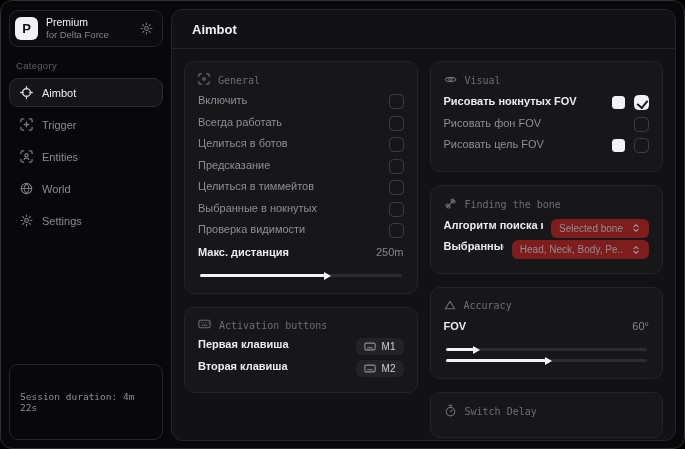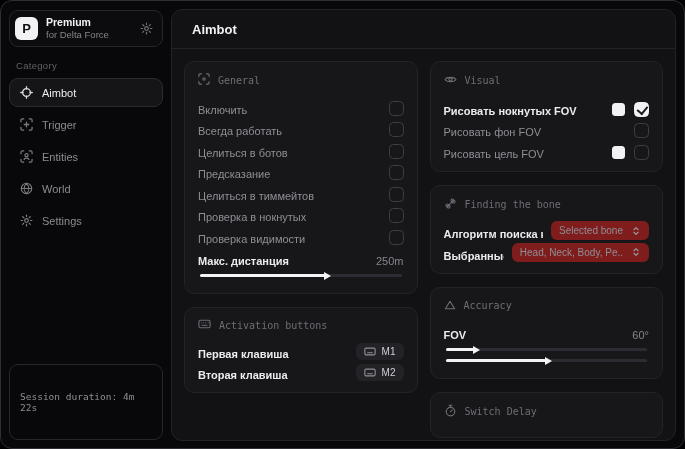--- a/index.html
+++ b/index.html
@@ -2,38 +2,38 @@
 <html><head>
 <meta charset="utf-8">
 <style>
   *{margin:0;padding:0;box-sizing:border-box}
   html,body{width:685px;height:449px;background:#000;font-family:"Liberation Sans",sans-serif}
   .window{width:685px;height:449px;background:#08080a;border:1px solid #2e2e34;border-radius:12px;display:flex;overflow:hidden;color:#e8e8ec}
   
   .sidebar{flex:0 0 170px;padding:9px 8px 8px;display:flex;flex-direction:column}
   .brand{display:flex;align-items:center;gap:8px;border:1px solid #26262b;border-radius:9px;padding:5px 9px 5px 5px;background:#0c0c0e}
   .logo{width:23px;height:23px;border-radius:6px;background:#f2f2f4;color:#121214;font-weight:bold;font-size:13px;display:flex;align-items:center;justify-content:center}
-  .brand-title{font-size:10.5px;font-weight:bold;color:#f2f2f4;line-height:1.25}
+  .brand-title{font-size:10.5px;font-weight:normal;color:#f2f2f4;line-height:1.25}
   .brand-sub{font-size:9.5px;color:#85858c;line-height:1.25}
   .brand .icon{margin-left:auto;color:#6f6f76;display:flex;cursor:pointer}
   .category{font-size:9.5px;color:#606067;margin:13px 7px 7px;letter-spacing:.3px}
   .nav{display:flex;flex-direction:column;gap:3px}
   .nav-item{display:flex;align-items:center;gap:9px;padding:7px 10px;border:1px solid transparent;border-radius:9px;color:#8b8b92;font-size:11px;cursor:pointer}
   .nav-item .icon{color:#7a7a81;display:flex}
   .nav-item.active{background:#151518;border-color:#2b2b31;color:#ededf0}
   .nav-item.active .icon{color:#d9d9de}
   .session{margin-top:auto;border:1px solid #26262b;border-radius:9px;padding:26px 10px;font-size:9.5px;color:#8f8f96;font-family:"DejaVu Sans Mono",monospace}
   
   .main{flex:1;margin:8px 8px 7px 0;background:#121214;border:1px solid #232328;border-radius:11px;display:flex;flex-direction:column;overflow:hidden;min-width:0}
   .page-title{font-size:13px;font-weight:bold;color:#f2f2f4;padding:12px 20px 11px;border-bottom:1px solid #222227}
   .content{flex:1;display:flex;gap:12px;padding:12px;overflow:hidden}
   .col{flex:1;display:flex;flex-direction:column;gap:13px;min-width:0}
   .panel{background:#17171a;border:1px solid #232328;border-radius:10px;padding:11px 13px;flex-shrink:0}
   .panel-head{display:flex;align-items:center;gap:8px;color:#6d6d75;font-size:10px;font-family:"DejaVu Sans Mono",monospace;margin-bottom:7px}
-  .row{display:flex;align-items:flex-end;justify-content:space-between;gap:8px;min-height:21.5px}
+  .row{display:flex;align-items:flex-start;justify-content:space-between;gap:8px;min-height:21.5px}
   .lbl{font-size:11px;color:#8e8e95;white-space:nowrap;overflow:hidden}
   .lbl.bright{color:#ececf0;font-weight:bold}
   .val{font-size:11px;color:#85858c;flex-shrink:0;white-space:nowrap}
   .checkbox{width:15px;height:15px;border:1.5px solid #3d3d44;border-radius:4.5px;flex-shrink:0;position:relative;cursor:pointer;background:transparent}
   .checkbox.checked{background:#f2f2f4;border-color:#f2f2f4}
   .checkbox.checked::after{content:"";position:absolute;left:4px;top:1.5px;width:4.5px;height:8px;border:solid #1b1b1e;border-width:0 2px 2px 0;transform:rotate(40deg)}
   .controls{display:flex;align-items:center;gap:9px;flex-shrink:0}
   .swatch{width:13px;height:13px;border-radius:3.5px;background:#f2f2f4;cursor:pointer;flex-shrink:0}
   .track{height:3px;background:#2c2c32;border-radius:2px;margin:7px 2px 5px;position:relative}
   .fill{height:100%;background:#f4f4f6;border-radius:2px;position:relative}
@@ -149,21 +149,21 @@
           </div>
           <div class="row">
             <span class="lbl">Предсказание</span>
             <span class="checkbox"></span>
           </div>
           <div class="row">
             <span class="lbl">Целиться в тиммейтов</span>
             <span class="checkbox"></span>
           </div>
           <div class="row">
-            <span class="lbl">Проверка в нокнутых</span>
+            <span class="lbl">Выбранные в нокнутых</span>
             <span class="checkbox"></span>
           </div>
           <div class="row">
             <span class="lbl">Проверка видимости</span>
             <span class="checkbox"></span>
           </div>
           <div class="slider-group">
             <div class="row">
               <span class="lbl bright">Макс. дистанция</span>
               <span class="val">250m</span>

